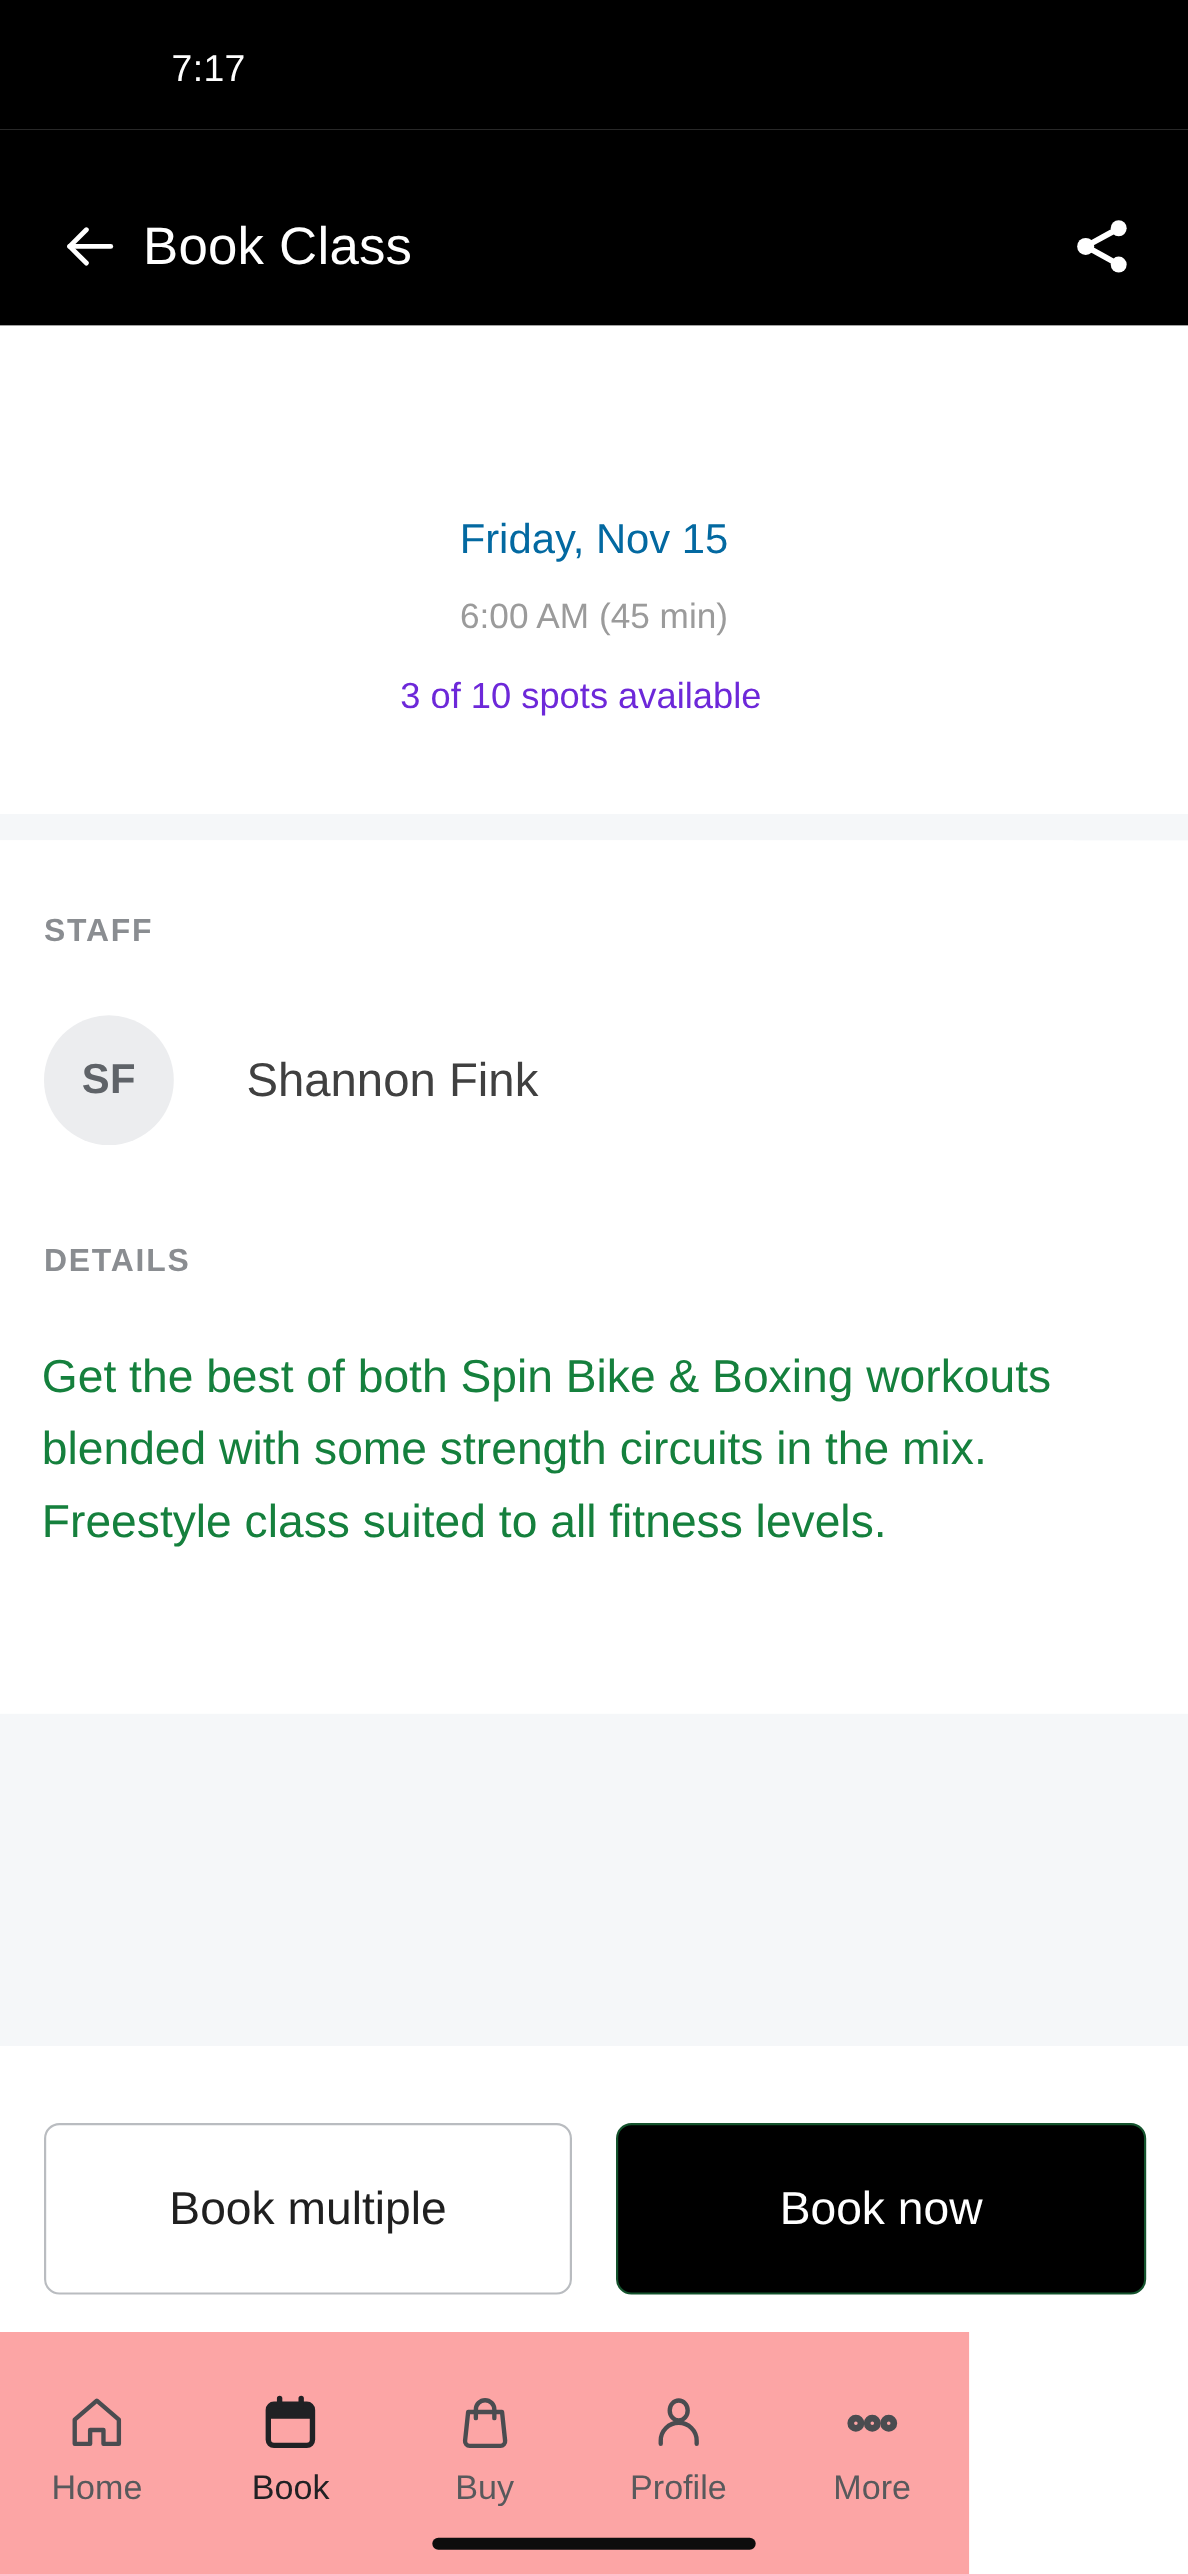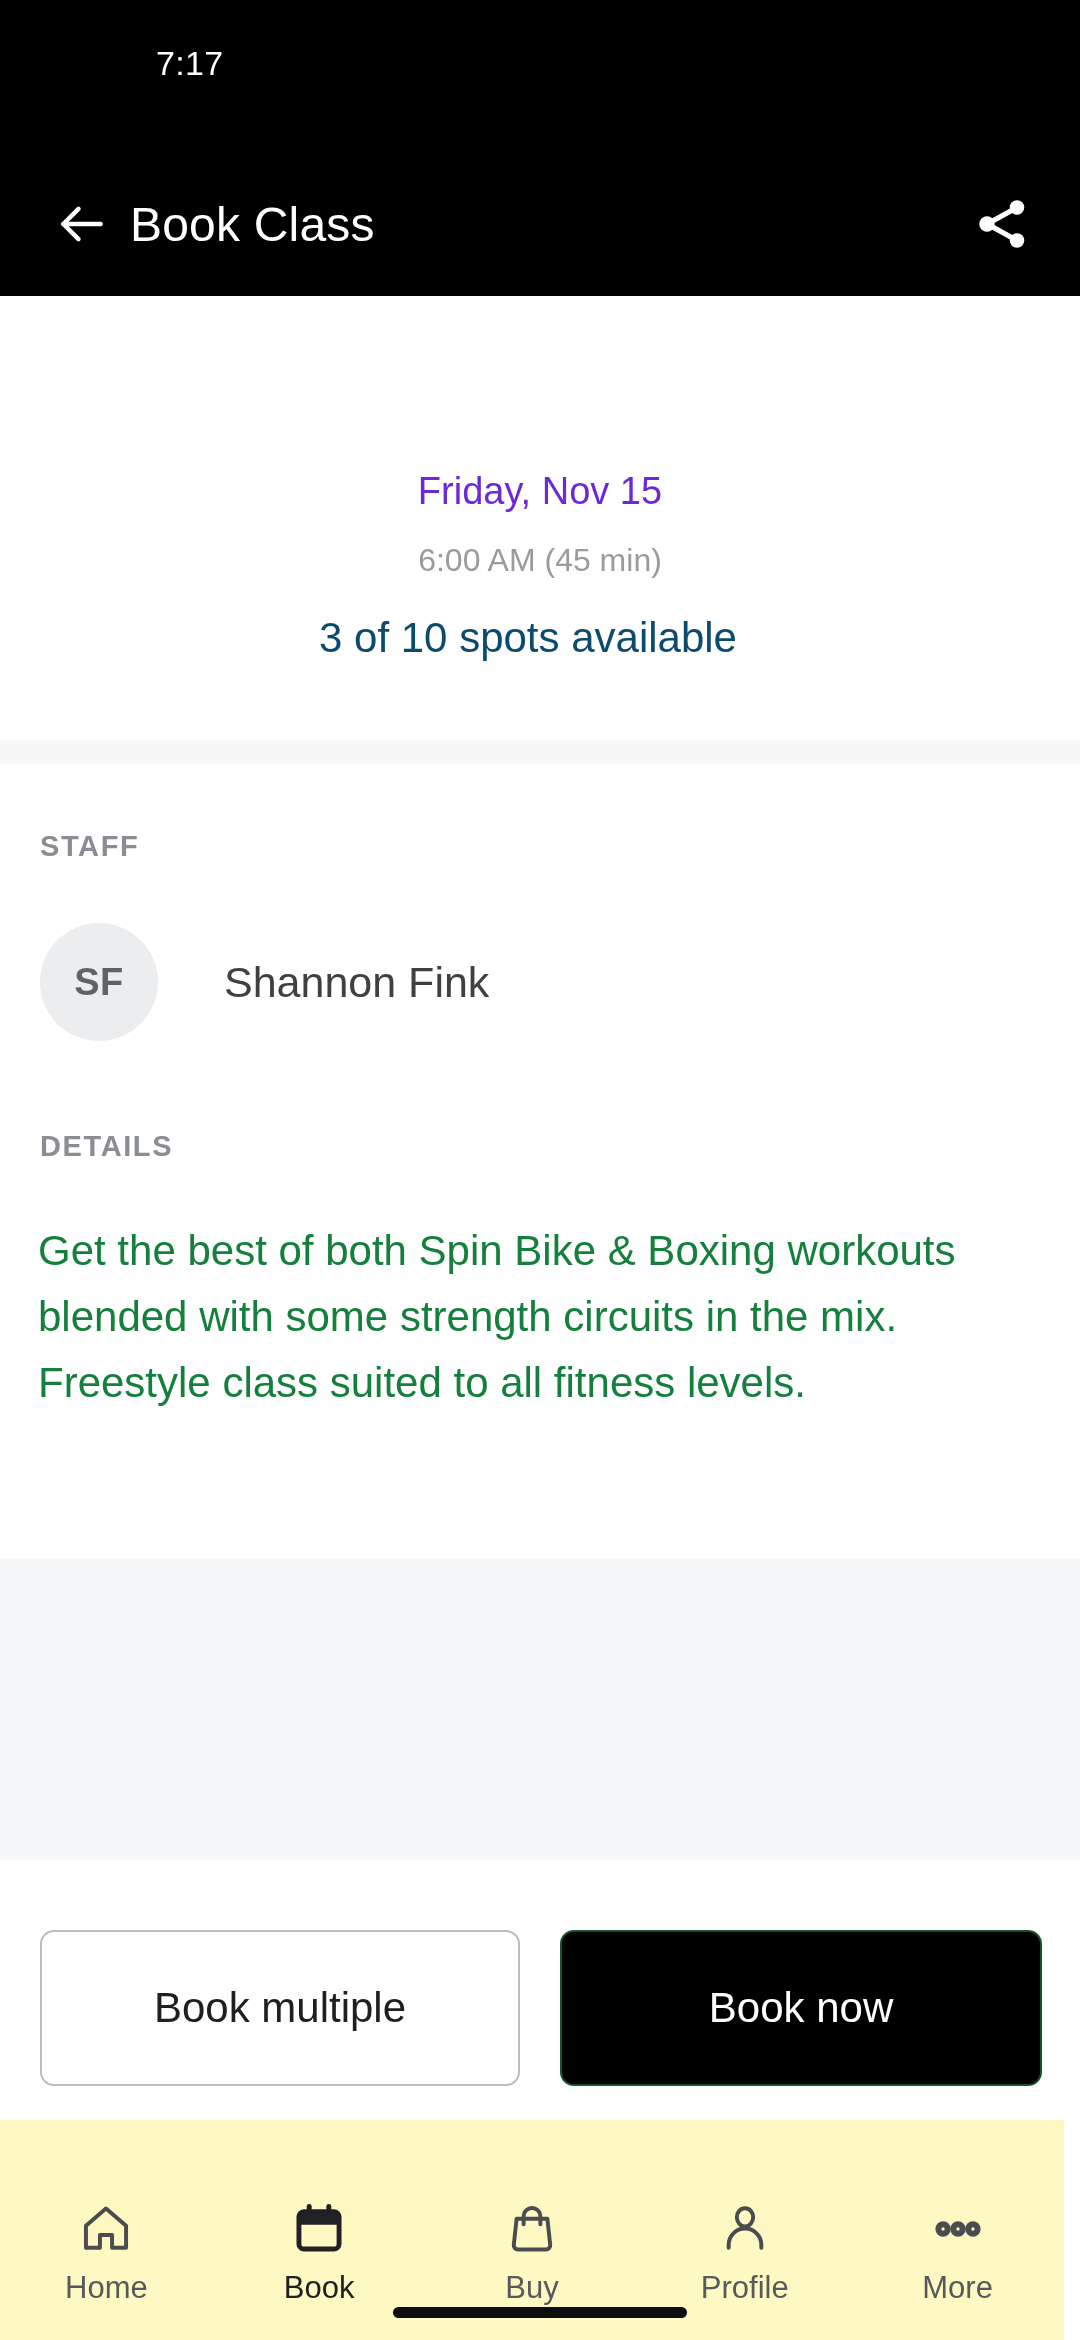--- a/index.html
+++ b/index.html
@@ -60,29 +60,29 @@
     background:#ffffff;
     text-align:center;
   }
   .class-name {
     position:absolute; top:62px; left:0; width:1080px;
     font-size:58px; color:#1f1f1f; font-weight:400;
     letter-spacing:-0.2px;
   }
   .class-date {
     position:absolute; top:174px; left:0; width:1080px;
-    font-size:38px; color:#6d28d9; font-weight:400;
+    font-size:38px; color:#0369a1; font-weight:400;
   }
   .class-time {
     position:absolute; top:246px; left:0; width:1080px;
     font-size:32px; color:#9b9b9b; font-weight:400;
   }
   .class-spots {
     position:absolute; top:318px; left:0; width:1056px;
-    font-size:42px; color:#0c4a6e; font-weight:400;
+    font-size:33px; color:#6d28d9; font-weight:400;
   }
 
   
   .divider-strip {
     position:absolute; left:0; width:1080px;
     background:#f5f7f9;
   }
   .div-1 { top:740px; height:24px; }
 
   
@@ -165,24 +165,24 @@
   .btn-primary {
     left:560px; top:70px; width:482px;
     background:#000000;
     border:2px solid #14532d;
     color:#ffffff;
   }
 
   
   .bottomnav {
     position:absolute; left:0; top:2120px;
-    width:1064px; height:220px;
-    background:#fef9c3;
+    width:881px; height:220px;
+    background:#fca5a5;
     display:flex;
-    align-items:flex-end;
+    align-items:center;
   }
   .nav-item {
     flex:1 1 0;
     height:168px;
     padding-top:26px;
     display:flex; flex-direction:column;
     align-items:center; justify-content:flex-start;
   }
   .nav-icon {
     height:62px; width:62px;

